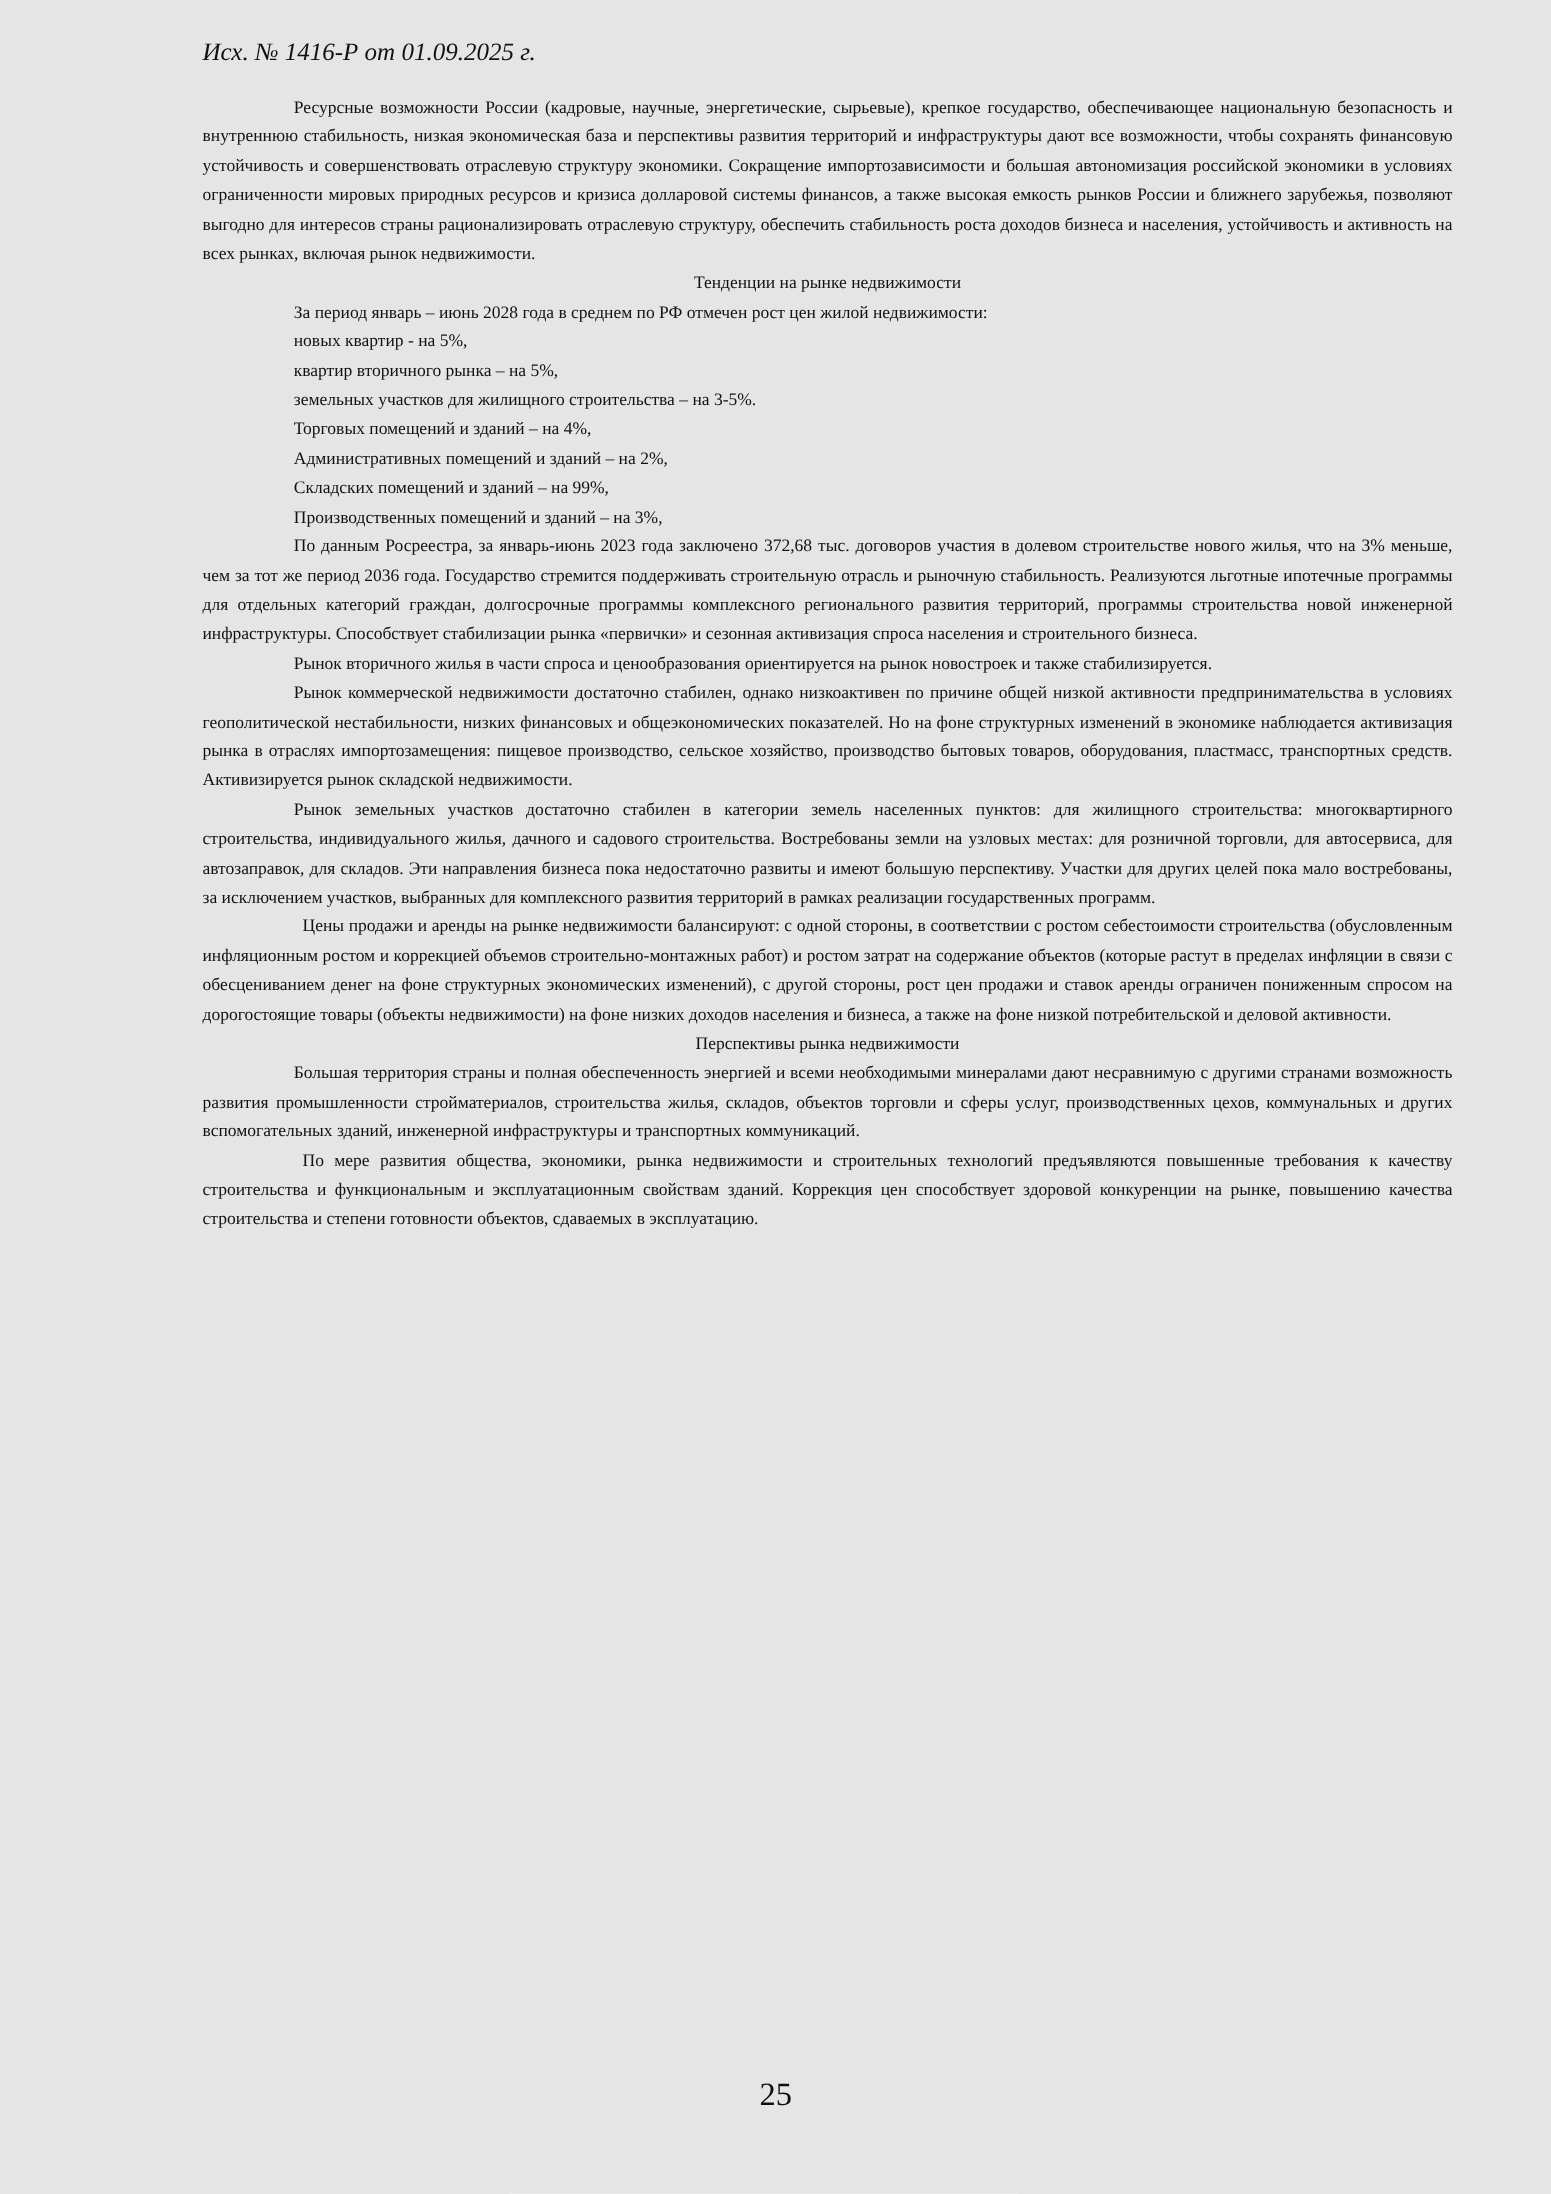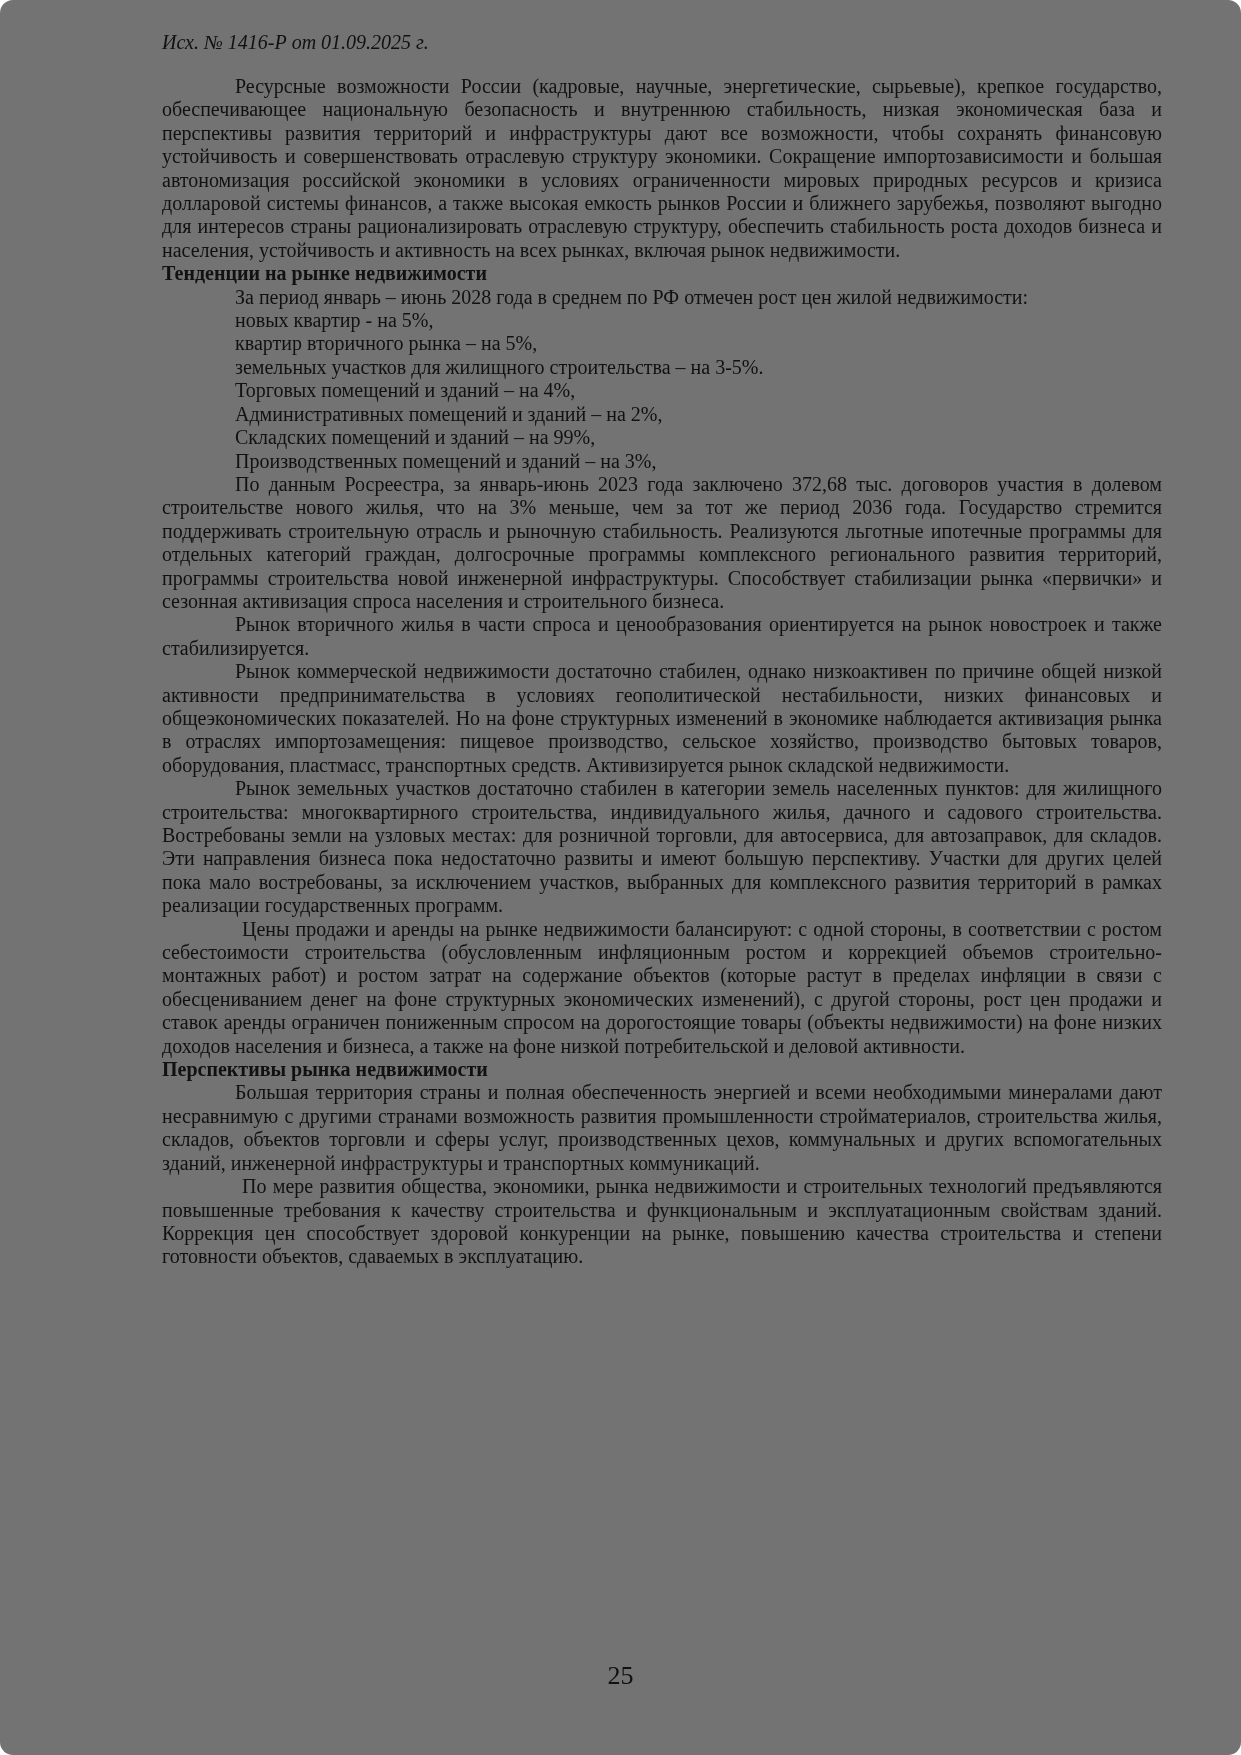--- a/index.html
+++ b/index.html
@@ -1,31 +1,31 @@
 <!DOCTYPE html>
 <html><head>
 <meta charset="utf-8">
 <style>
   html, body { margin: 0; padding: 0; background: #ffffff; }
   body { width: 1241px; height: 1755px; position: relative; overflow: hidden; }
   .page {
-    position: absolute; left: 0; top: 0; width: 1241px; height: 1755px; background: #737373;
-    font-family: "Liberation Serif", "DejaVu Serif", serif; color: #111; border-radius: 13px;
+    position: absolute; left: 0; top: 0; width: 1241px; height: 1755px; background: #e5e5e5;
+    font-family: "Liberation Serif", "DejaVu Serif", serif; color: #111;
   }
   .ref {
     position: absolute; left: 162px; top: 30px;
     font-style: italic; font-size: 20px; line-height: 24px;
   }
   .body {
     position: absolute; left: 162px; top: 75px; width: 1000px;
-    font-size: 20px; line-height: 23.4px;
+    font-size: 14px; line-height: 23.4px;
   }
   .p { margin: 0; text-align: justify; text-indent: 73px; }
   .p.indent2 { text-indent: 80px; }
-  .h { margin: 0; font-weight: bold; }
+  .h { margin: 0; text-align: center; font-weight: normal; }
   .li { margin: 0; padding-left: 73px; text-align: left; }
   .pagenum {
     position: absolute; left: 0; width: 1241px; top: 1664px; text-align: center;
     font-size: 26px; line-height: 24px;
   }
 </style>
 </head>
 <body>
 
 <div class="page">

